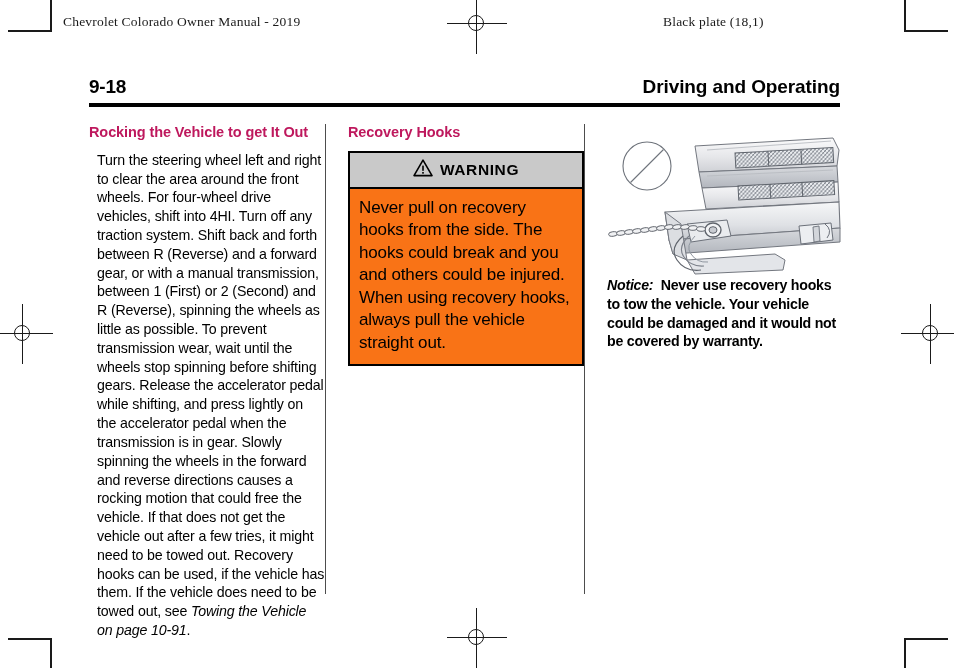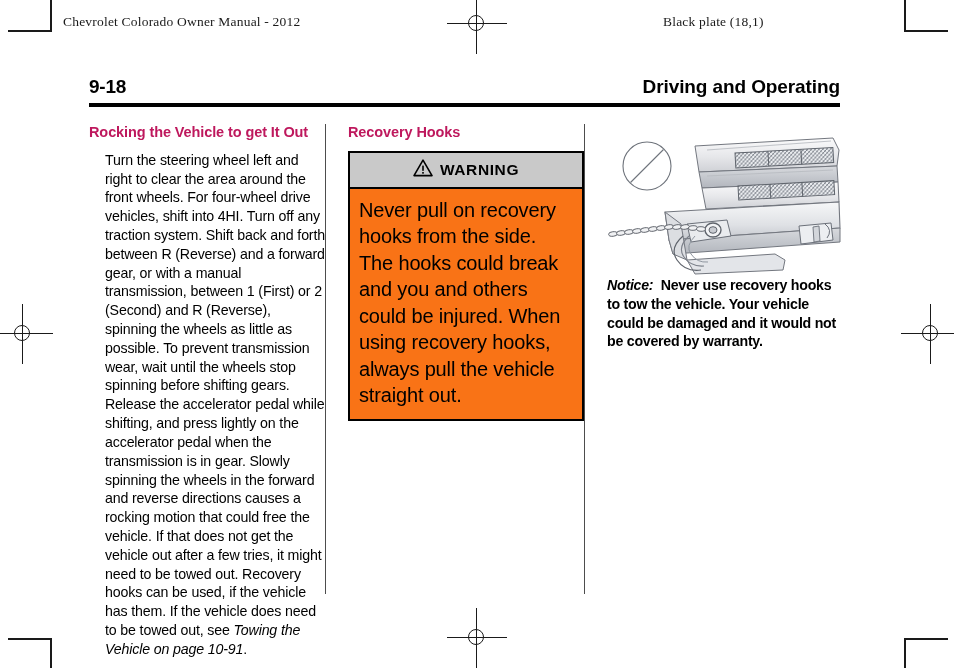--- a/index.html
+++ b/index.html
@@ -158,21 +158,21 @@
   
   h2.section-title {
     margin: 0 0 9px 0;
     font-size: 14.5px;
     font-weight: bold;
     line-height: 1.22;
     letter-spacing: -0.1px;
     color: #be185d;
   }
   p.body {
-    margin: 0 0 11px 16px;
+    margin: 0 0 11px 8px;
     font-size: 14.2px;
     line-height: 1.325;
     letter-spacing: -0.15px;
     color: #000;
   }
   p.body:last-child { margin-bottom: 0; }
   p.notice {
     margin: 0 0 11px 0;
     font-size: 14.2px;
     font-weight: bold;
@@ -211,21 +211,21 @@
     font-size: 15.5px;
     font-weight: bold;
     letter-spacing: 0.6px;
     color: #000;
   }
   .warning-body {
     padding: 8px 9px 10px 9px;
   }
   .warning-body p {
     margin: 0;
-    font-size: 20px;
+    font-size: 17px;
     line-height: 1.325;
     letter-spacing: -0.15px;
     color: #000;
   }
 
   
   .illustration {
     width: 236px;
     height: 152px;
     position: relative;
@@ -267,21 +267,21 @@
     <span class="reg-v"></span>
     <span class="reg-circle"></span>
 </div>
 <div class="reg-mark" style="left:901px; top:304px;">
   <span class="reg-h"></span>
     <span class="reg-v"></span>
     <span class="reg-circle"></span>
 </div>
 
 <div class="page-header">
-  <div class="hdr-left">Chevrolet Colorado Owner Manual - 2012</div>
+  <div class="hdr-left">Chevrolet Colorado Owner Manual - 2019</div>
   <div class="hdr-right">Black plate (18,1)</div>
 </div>
 
 <div class="chapter-bar">
   <div class="chapter-line">
     <span class="chapter-number">9-18</span>
     <span class="chapter-name">Driving and Operating</span>
   </div>
   <div class="chapter-rule"></div>
 </div>

